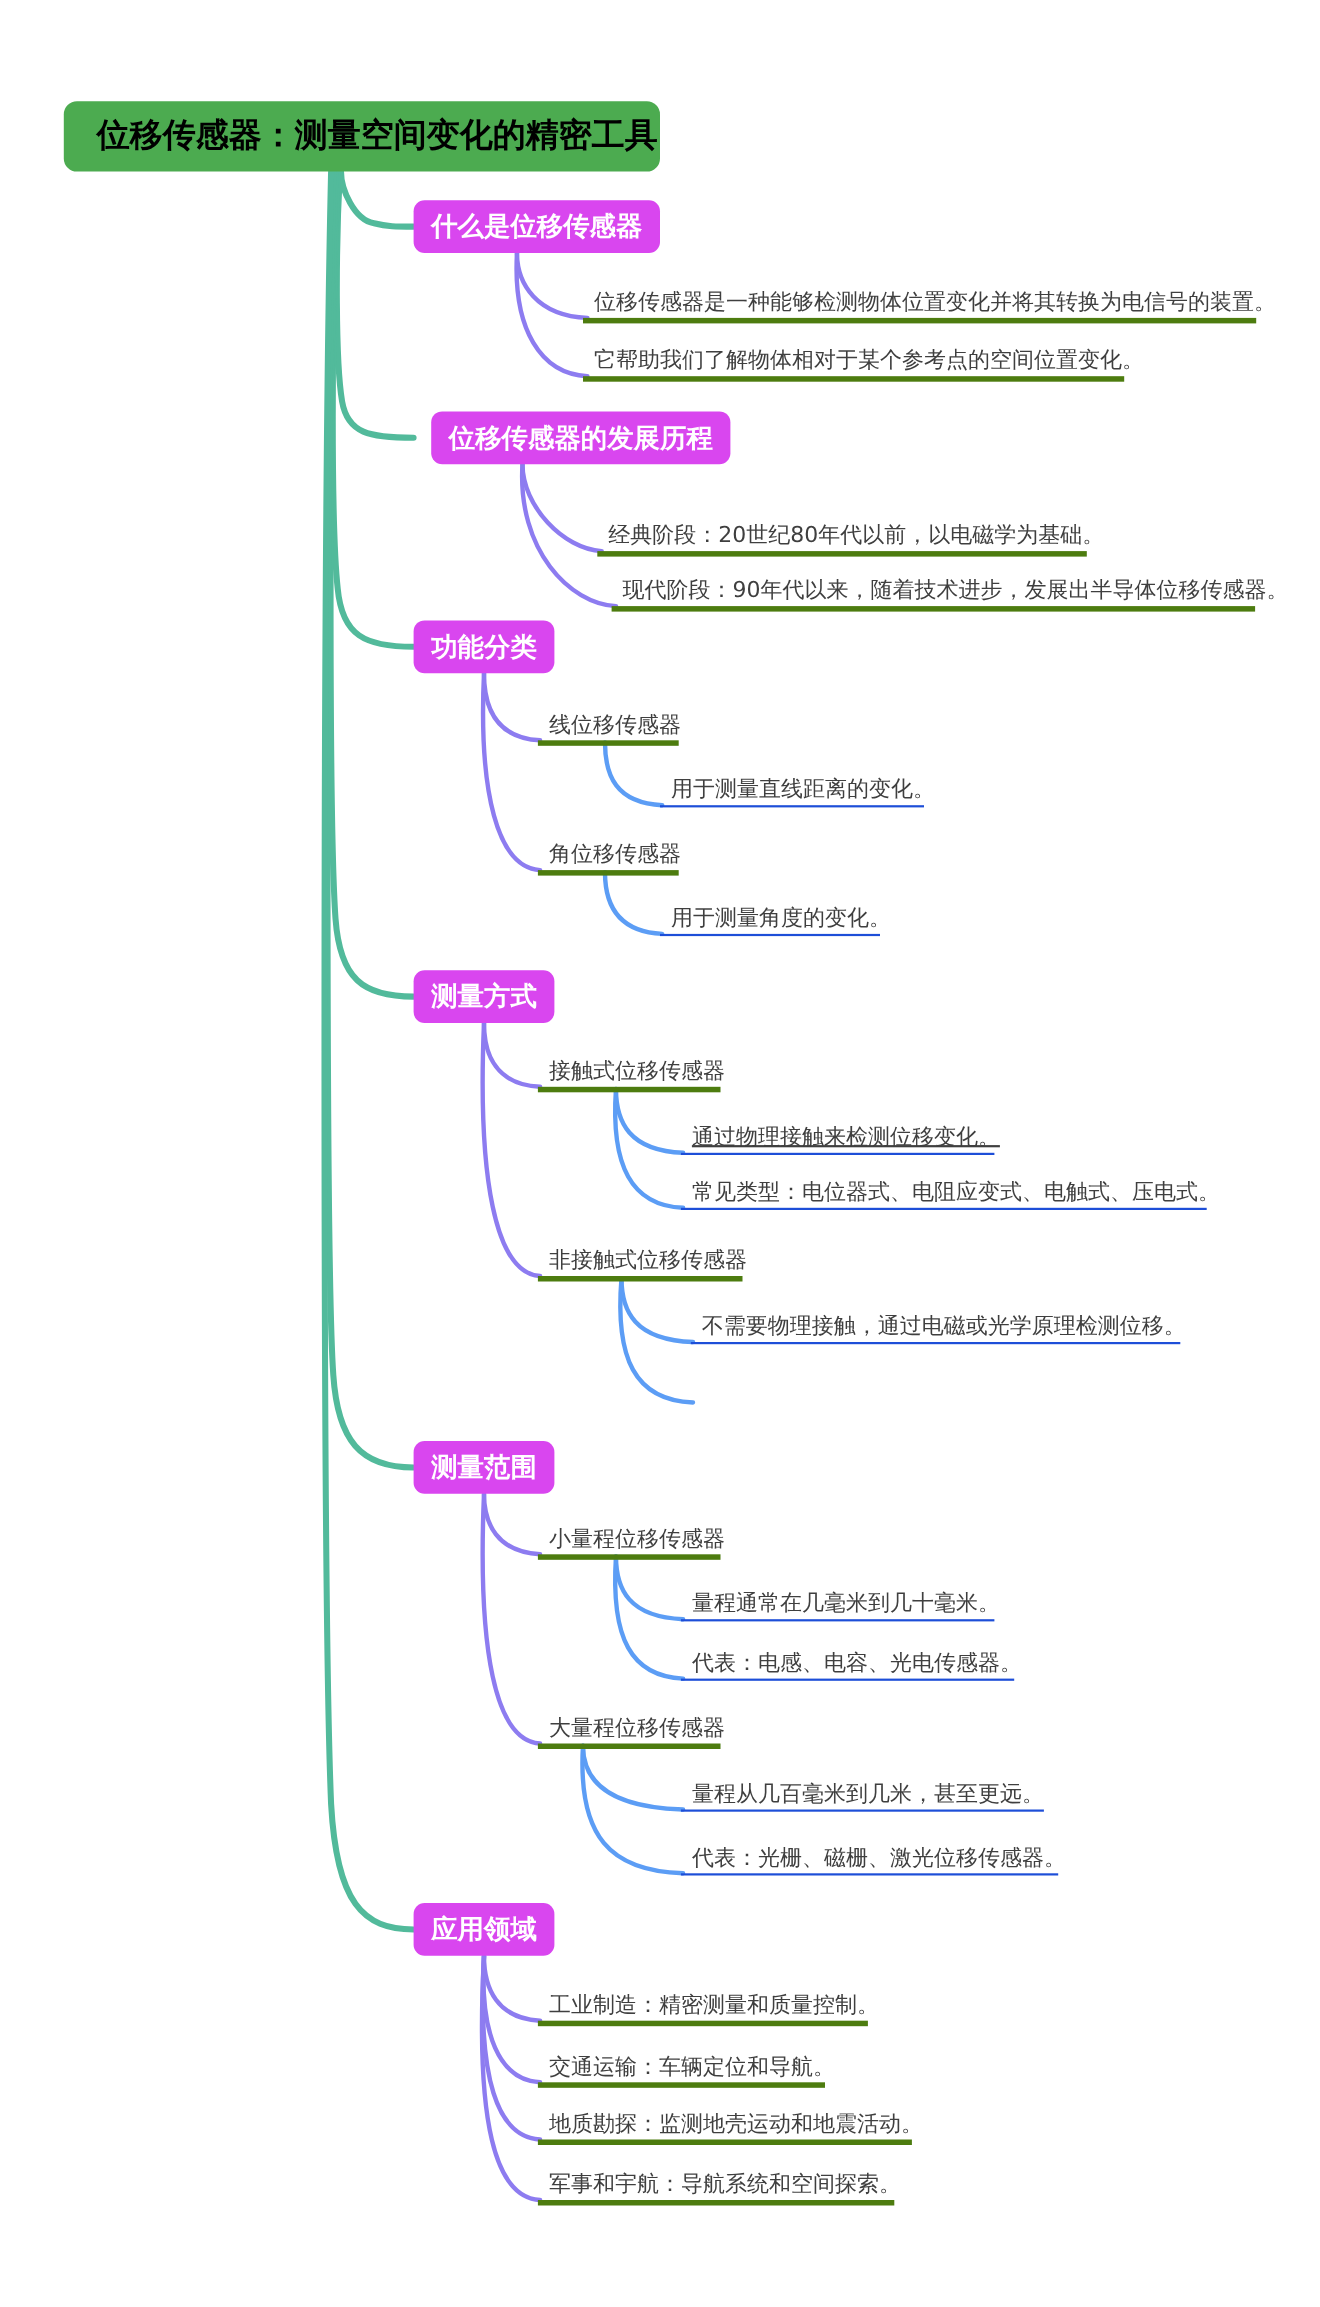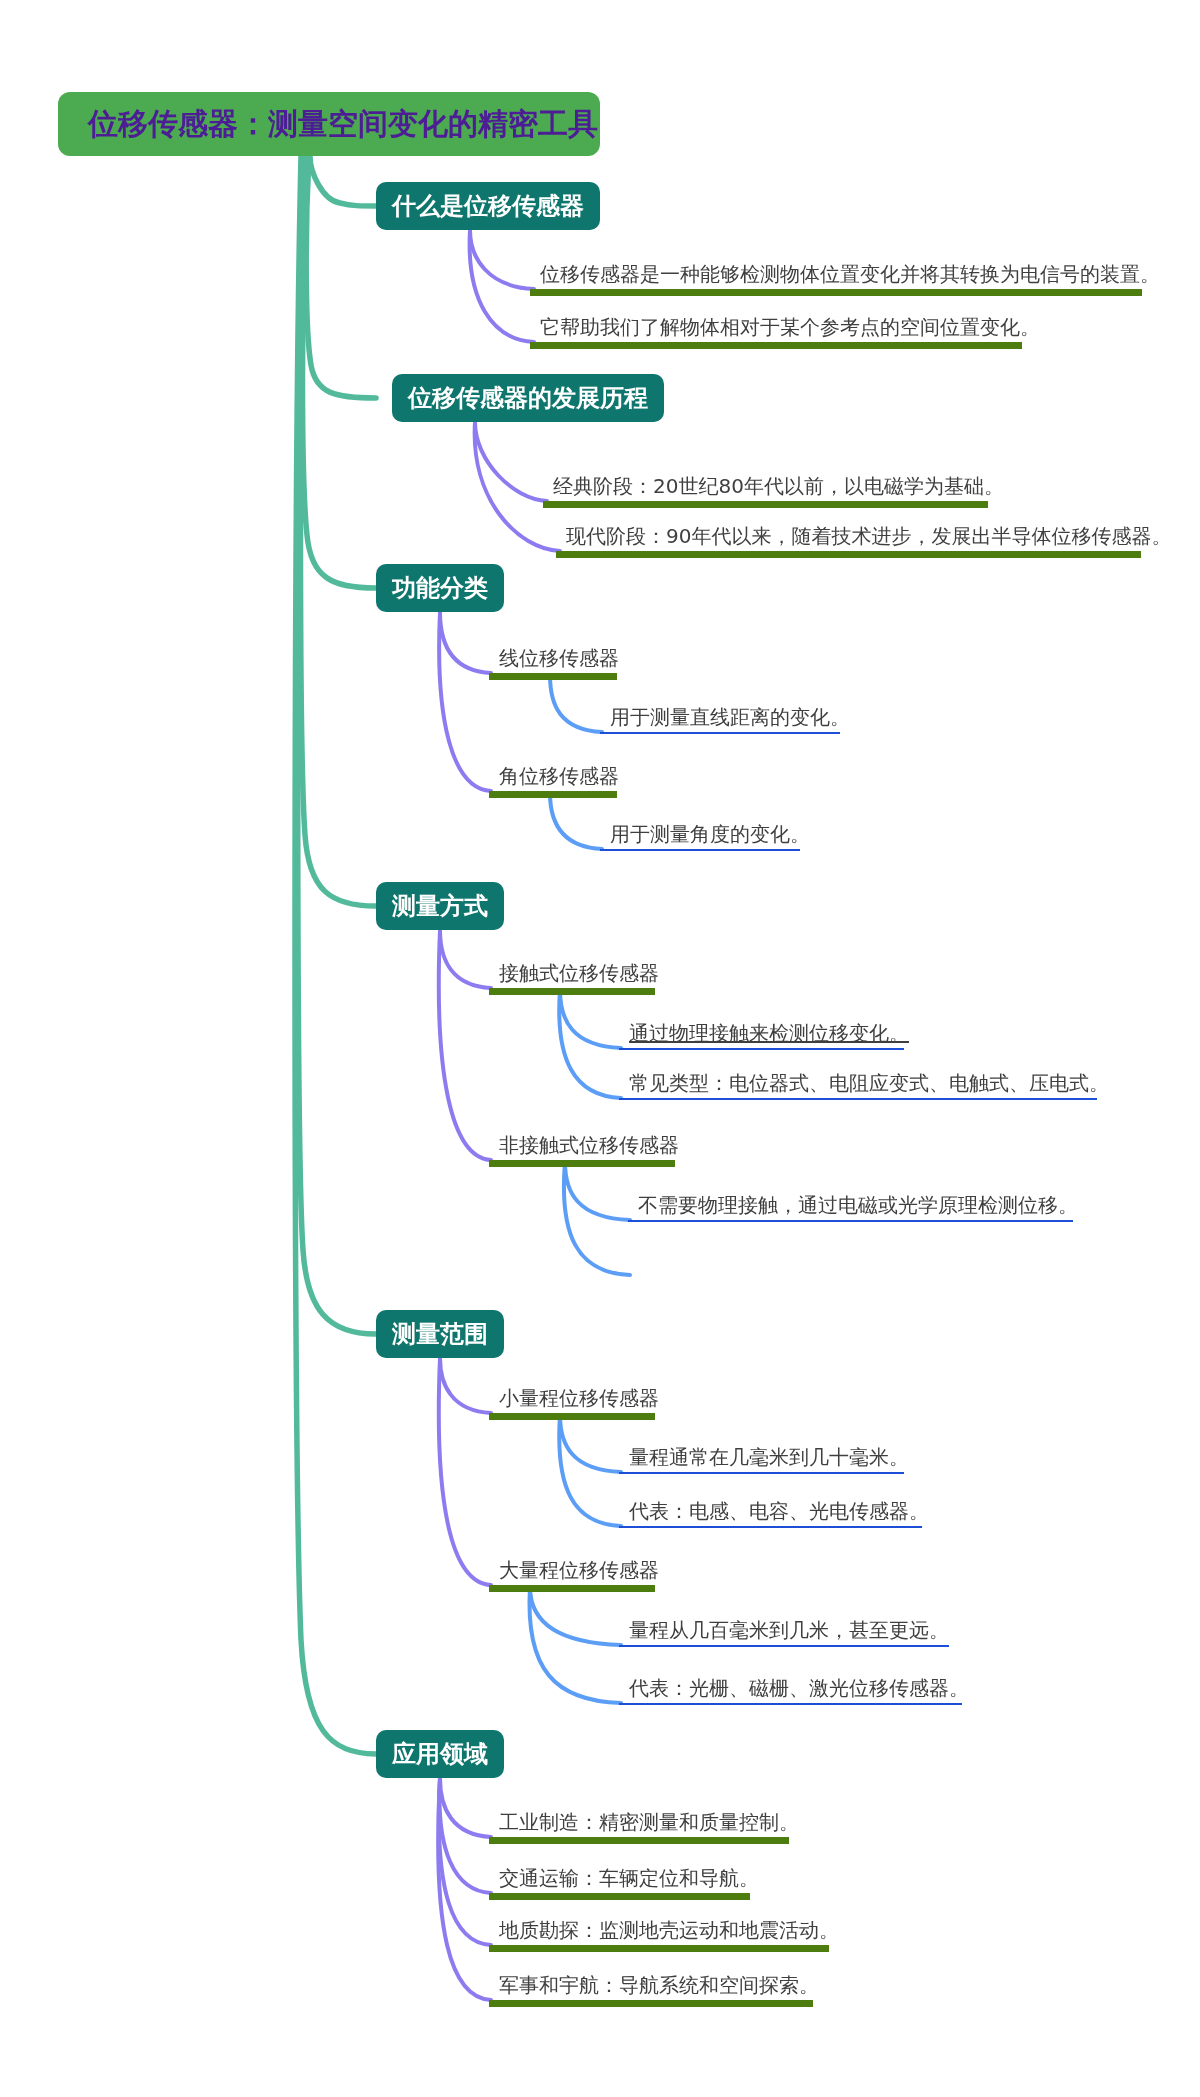--- a/index.html
+++ b/index.html
@@ -13,33 +13,33 @@
   svg.wires{position:absolute;left:0;top:0;width:1200px;height:2097px;pointer-events:none;}
   svg.wires path{fill:none;stroke-linecap:round;stroke-linejoin:round;}
   path.teal{stroke:#52ba9b;stroke-width:5.5px;}
   path.purple{stroke:#8d7cf0;stroke-width:4px;}
   path.blue{stroke:#5c9df5;stroke-width:4px;}
 
   .node{position:absolute;box-sizing:border-box;white-space:nowrap;cursor:default;}
   .root-box{
     left:58px;top:92px;width:542px;height:64px;
     background:#4cab50;border-radius:12px;
-    color:#4c1d95;font-weight:bold;font-size:30px;line-height:36px;
+    color:#000000;font-weight:bold;font-size:30px;line-height:36px;
     padding:14px 30px;text-align:center;
   }
   .l2-box{
-    background:#0f766e;border-radius:10px;
+    background:#d946ef;border-radius:10px;
     color:#ffffff;font-weight:bold;font-size:24px;line-height:28px;
     padding:10px 16px;text-align:center;height:48px;
   }
   .leaf{
     color:#3f3f3f;font-size:20px;line-height:24px;
     padding:1px 6px 3px 10px;
   }
-  .ul-purple{border-bottom:7px solid #4d7c0f;}
+  .ul-purple{border-bottom:5px solid #4d7c0f;}
   .ul-blue{border-bottom:2px solid #1d4ed8;}
 </style>
 </head>
 <body>
 
 <div id="canvas">
 
   <svg class="wires" viewBox="0 0 1200 2097">
 
     <path class="teal" d="M310,156 C310,172 322,200 340,203 C352,206 360,206 376,206"></path>

